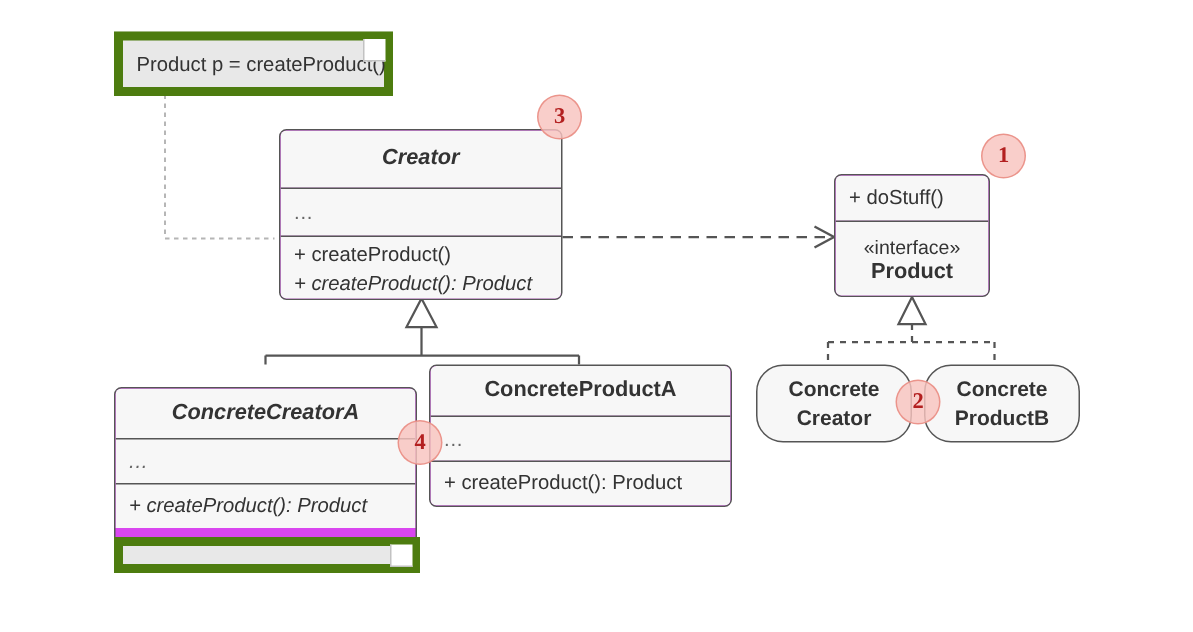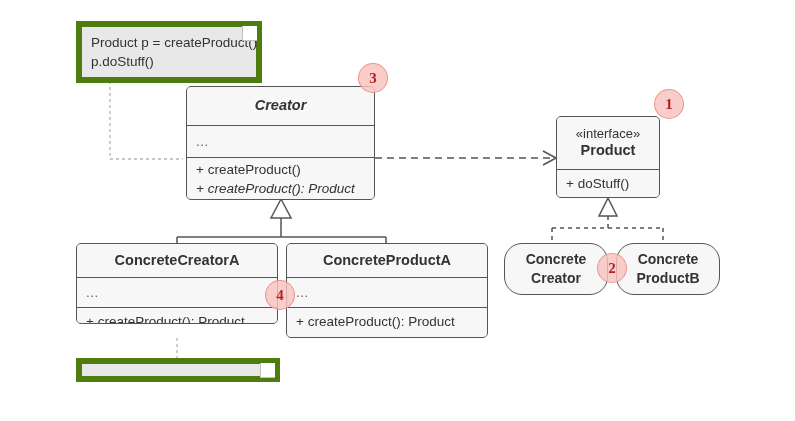--- a/index.html
+++ b/index.html
@@ -189,47 +189,46 @@
     </g>
 
     <g>
       <line x1="177" y1="338" x2="177" y2="358" stroke="#b5b5b5" stroke-width="1.3" stroke-dasharray="3,3"></line>
     </g>
   </svg>
 
   <div class="note" style="left:76px; top:21px; width:186px;">
     <span class="fold"></span>
     <div class="note-line">Product p = createProduct()</div>
-    <div class="note-line">p.doStuff()</div>
   </div>
 
   <div class="uml-class" style="left:186px; top:86px; width:189px; height:114px;">
     <div class="uml-compartment comp-name" style="height:38px;">
       <span class="cls-title italic">Creator</span>
     </div>
     <div class="uml-compartment comp-attrs" style="height:32px;">
       <span class="ellipsis">...</span>
     </div>
     <div class="uml-compartment comp-ops" style="height:44px;">
       <span class="member">+ createProduct()</span>
       <span class="member italic">+ createProduct(): Product</span>
     </div>
   </div>
 
   <div class="uml-class" style="left:556px; top:116px; width:104px; height:82px;">
+    <div class="uml-compartment comp-ops" style="height:30px;">
+      <span class="member">+ doStuff()</span>
+    </div>
     <div class="uml-compartment comp-name" style="height:52px;">
       <span class="stereotype">«interface»</span>
       <span class="cls-title">Product</span>
     </div>
-    <div class="uml-compartment comp-ops" style="height:30px;">
-      <span class="member">+ doStuff()</span>
-    </div>
-  </div>
-
-  <div class="uml-class" style="left:76px; top:243px; width:202px; height:81px;">
+  </div>
+
+  <div class="uml-class" style="left:76px; top:258px; width:202px; height:118px;font-style:italic;">
     <div class="uml-compartment comp-name" style="height:33px;">
       <span class="cls-title">ConcreteCreatorA</span>
     </div>
     <div class="uml-compartment comp-attrs" style="height:30px;">
       <span class="ellipsis">...</span>
     </div>
     <div class="uml-compartment comp-ops" style="height:30px;">
       <span class="member">+ createProduct(): Product</span>
     </div>
   </div>

